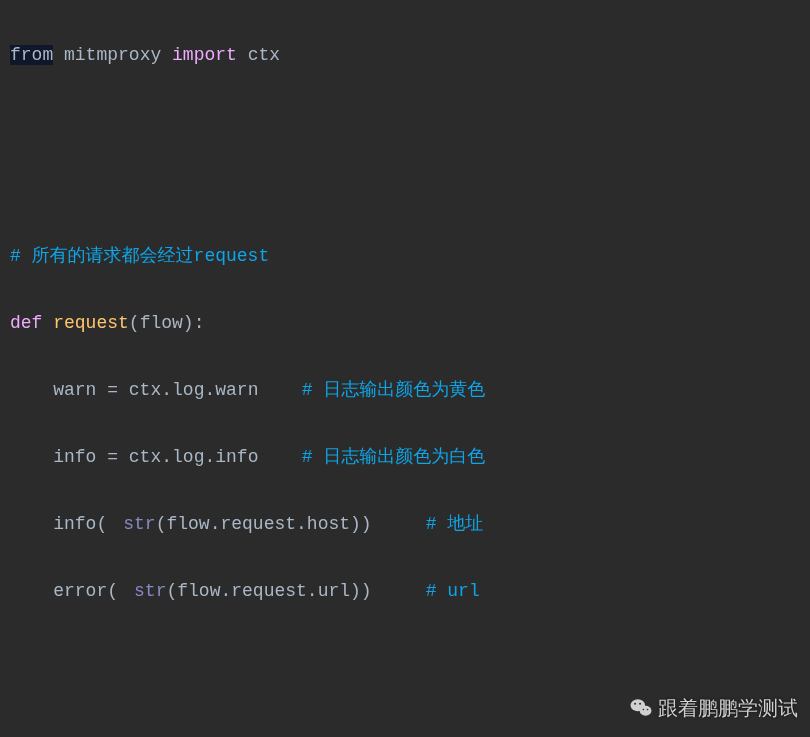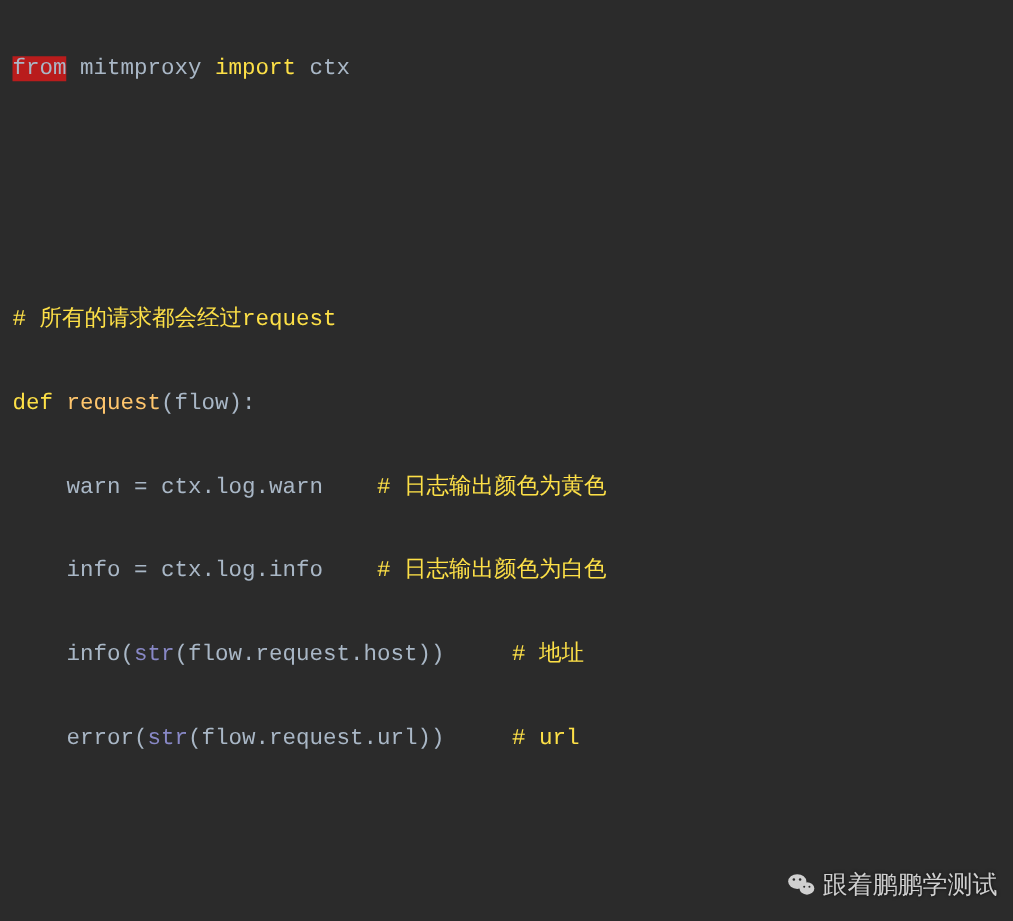--- a/index.html
+++ b/index.html
@@ -10,25 +10,25 @@
     font-size: 18px;
     line-height: 33.5px;
     position: relative;
   }
   .editor {
     padding: 5px 0 0 10px;
     white-space: pre;
     color: #a9b7c6;
   }
   .line { display: block; height: 33.5px; }
-  .kw { color: #fde047; }
+  .kw { color: #f0abfc; }
   .fn { color: #ffc66d; font-weight: normal; }
-  .builtin { color: #8888c6; }
-  .comment { color: #fde047; }
-  .sel { background: #b91c1c; color: #a9b7c6; }
+  .builtin { color: #8888c6; margin-left: 16px; }
+  .comment { color: #0ea5e9; }
+  .sel { background: #0f172a; color: #a9b7c6; }
   .watermark {
     position: absolute;
     right: 12px;
     bottom: 12px;
     display: flex;
     align-items: center;
     gap: 6px;
     color: #d0d0d0;
     font-family: sans-serif;
     font-size: 20px;

